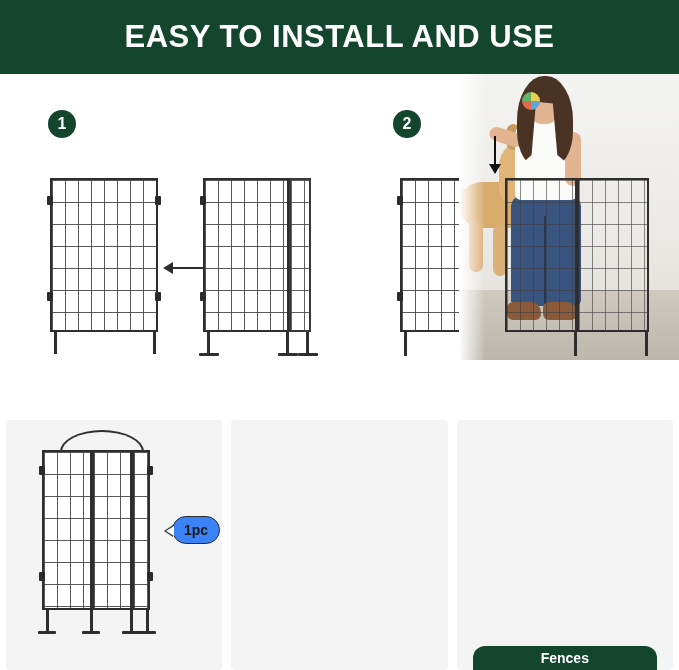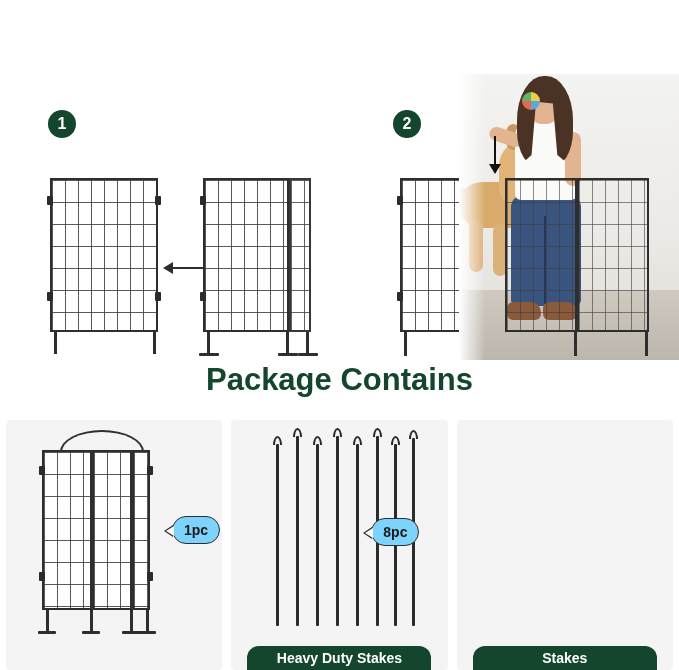--- a/index.html
+++ b/index.html
@@ -274,21 +274,21 @@
     font-size: 14px;
     font-weight: bold;
     text-align: center;
     border-radius: 12px 12px 0 0;
     white-space: nowrap;
   }
 
   
   .bubble {
     position: absolute;
-    background: #7dd3fc;
+    background: #3b82f6;
     border: 1px solid #2e2e2e;
     border-radius: 14px;
     padding: 5px 11px;
     font-size: 14px;
     font-weight: bold;
     color: #1a1a1a;
     z-index: 4;
   }
   .bubble::after {
     content: "";
@@ -324,20 +324,23 @@
     border-bottom: none;
     border-radius: 50% 50% 0 0 / 100% 100% 0 0;
     box-sizing: border-box;
   }
 </style>
 </head>
 <body>
 
 <div class="page">
 
+  <div class="header-banner">
+    <div class="header-title">EASY TO INSTALL AND USE</div>
+  </div>
 
   <div class="steps-area">
 
     <div class="step-badge" id="badge1">1</div>
     <div class="step-badge" id="badge2">2</div>
 
     <div class="panel" style="left:50px; top:104px; width:108px; height:154px;">
       <div class="hinge" style="left:-5px; top:16px;"></div>
       <div class="hinge" style="left:-5px; top:112px;"></div>
       <div class="hinge" style="right:-5px; top:16px;"></div>
@@ -401,21 +404,20 @@
     <div class="panel transparent" style="left:505px; top:104px; width:72px; height:154px; z-index:5;"></div>
     <div class="panel transparent" style="left:577px; top:104px; width:72px; height:154px; z-index:5;"></div>
     <div class="leg" style="left:574px; top:258px; height:24px; z-index:5;"></div>
     <div class="leg" style="left:645px; top:258px; height:24px; z-index:5;"></div>
 
     <div class="arrow-vline" style="left:494px; top:62px; height:30px; z-index:7;"></div>
     <div class="arrow-head-down" style="left:489px; top:90px; z-index:7;"></div>
 
   </div>
 
-  <div class="pkg-heading">Package Contains</div>
 
   <div class="cards">
 
     <div class="card">
       <div class="card-canvas">
         <div class="arch" style="left:54px; top:10px; width:84px; height:22px;"></div>
         <div class="panel" style="left:36px; top:30px; width:50px; height:160px;">
           <div class="hinge" style="left:-5px; top:14px;"></div>
           <div class="hinge" style="left:-5px; top:120px;"></div>
         </div>
@@ -430,48 +432,20 @@
         <div class="leg" style="left:140px; top:190px; height:22px;"></div>
         <div class="foot" style="left:32px; top:211px; width:18px;"></div>
         <div class="foot" style="left:76px; top:211px; width:18px;"></div>
         <div class="foot" style="left:116px; top:211px; width:18px;"></div>
         <div class="foot" style="left:132px; top:211px; width:18px;"></div>
         <div class="bubble" style="left:166px; top:96px;">1pc</div>
       </div>
     </div>
 
     <div class="card">
-      <div class="card-canvas">
-        <div class="stake-top" style="left:42px; top:16px;"></div>
-        <div class="stake" style="left:45px; top:24px; height:182px;"></div>
-
-        <div class="stake-top" style="left:62px; top:8px;"></div>
-        <div class="stake" style="left:65px; top:16px; height:190px;"></div>
-
-        <div class="stake-top" style="left:82px; top:16px;"></div>
-        <div class="stake" style="left:85px; top:24px; height:182px;"></div>
-
-        <div class="stake-top" style="left:102px; top:8px;"></div>
-        <div class="stake" style="left:105px; top:16px; height:190px;"></div>
-
-        <div class="stake-top" style="left:122px; top:16px;"></div>
-        <div class="stake" style="left:125px; top:24px; height:182px;"></div>
-
-        <div class="stake-top" style="left:142px; top:8px;"></div>
-        <div class="stake" style="left:145px; top:16px; height:190px;"></div>
-
-        <div class="stake-top" style="left:160px; top:16px;"></div>
-        <div class="stake" style="left:163px; top:24px; height:182px;"></div>
-
-        <div class="stake-top" style="left:178px; top:10px;"></div>
-        <div class="stake" style="left:181px; top:18px; height:188px;"></div>
-
-        <div class="bubble" style="left:140px; top:98px;">8pc</div>
-      </div>
-      <div class="card-label">Heavy Duty Stakes</div>
     </div>
 
     <div class="card">
-      <div class="card-label">Stakes</div>
+      <div class="card-label">Fences</div>
     </div>
 
   </div>
 </div>
 
 </body></html>

